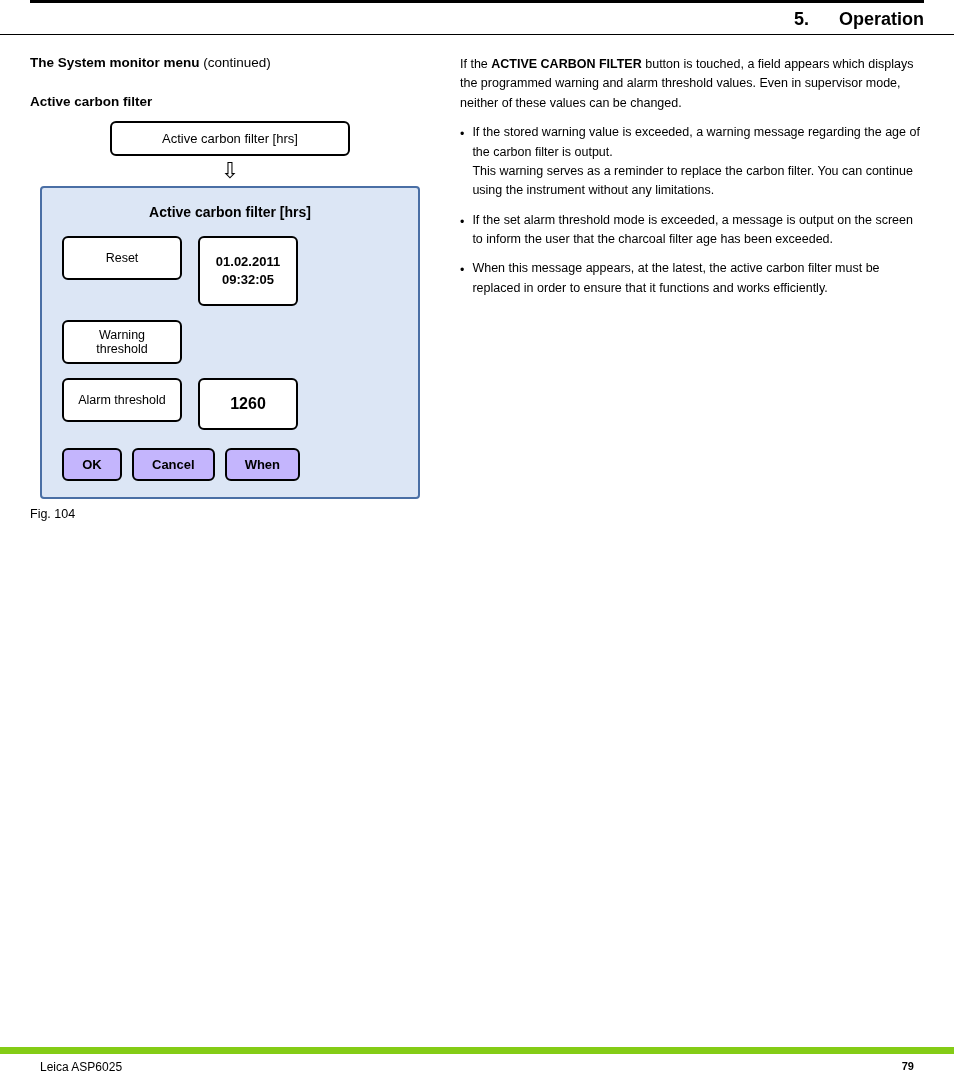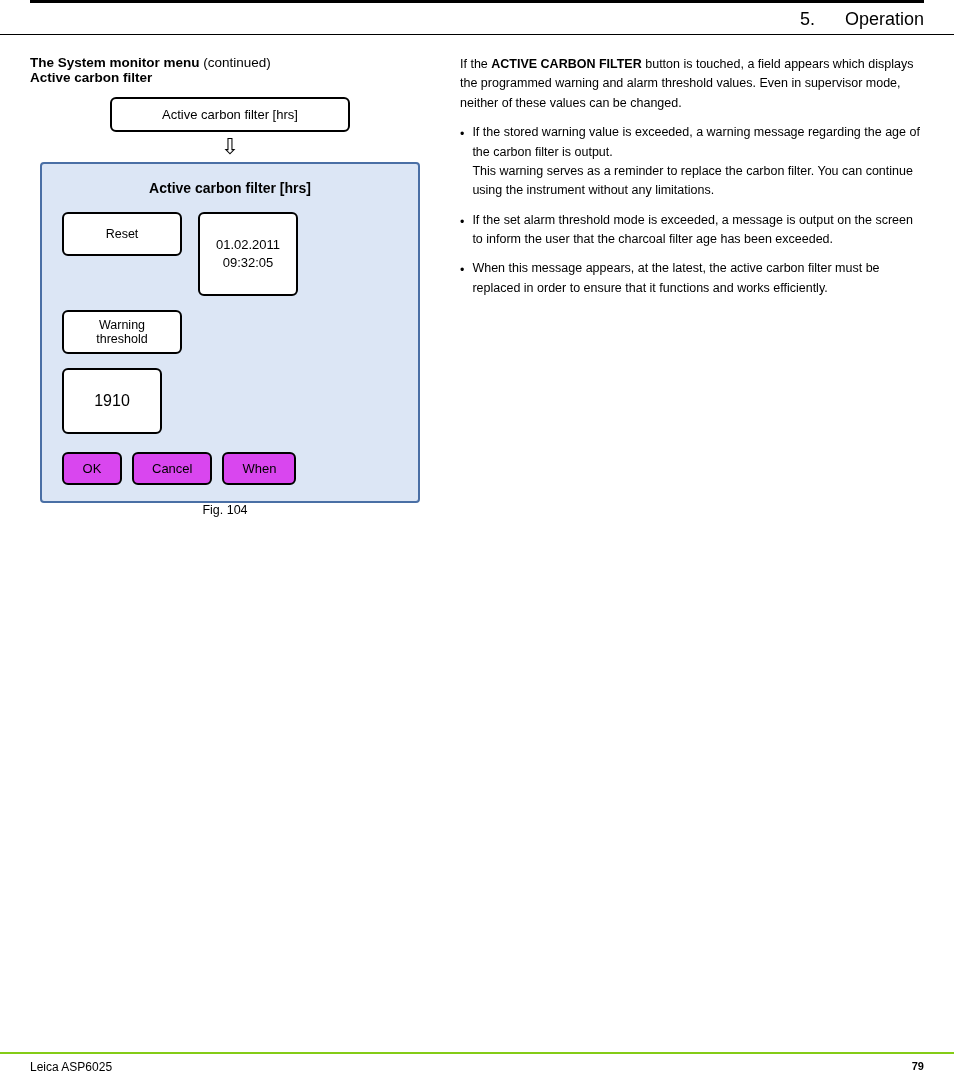--- a/index.html
+++ b/index.html
@@ -23,21 +23,21 @@
     
     .page-header {
       display: flex;
       justify-content: flex-end;
       padding: 6px 30px 4px 30px;
       border-bottom: 1px solid #000;
     }
 
     .page-header-title {
       font-size: 18px;
-      font-weight: normal;
+      font-weight: bold;
     }
 
     
     .content {
       display: flex;
       padding: 20px 30px 20px 30px;
       gap: 30px;
     }
 
     
@@ -49,21 +49,21 @@
     
     .right-col {
       flex: 1;
       font-size: 12.5px;
       line-height: 1.5;
     }
 
     
     .section-title {
       font-size: 13.5px;
-      margin-bottom: 0;
+      margin-bottom: 24px;
     }
 
     .section-title .bold {
       font-weight: bold;
     }
 
     .subsection-title {
       font-weight: bold;
       font-size: 13.5px;
       margin-bottom: 12px;
@@ -132,53 +132,55 @@
       min-height: 44px;
       display: flex;
       align-items: center;
       justify-content: center;
     }
 
     .dialog-value-btn {
       border: 2px solid #000;
       border-radius: 6px;
       background: #fff;
-      padding: 22px 14px;
+      padding: 15px 14px;
       font-size: 16px;
-      font-weight: normal;
+      font-weight: bold;
       text-align: center;
       min-width: 100px;
       min-height: 44px;
       display: flex;
       align-items: center;
       justify-content: center;
     }
 
     .dialog-bottom-buttons {
       display: flex;
       gap: 10px;
       margin-top: 18px;
       justify-content: flex-start;
     }
 
     .dialog-action-btn {
       border: 2px solid #000;
       border-radius: 6px;
-      background: #d946ef;
+      background: #c4b5fd;
       padding: 7px 18px;
       font-size: 13px;
       cursor: pointer;
       min-width: 60px;
       text-align: center;
+      font-weight: bold;
     }
 
     
     .fig-caption {
-      text-align: center;
-      font-size: 12.5px;
+      text-align: left;
+      font-size: 12.5px;
+      margin-top: 8px;
       padding-right: 10px;
     }
 
     
     .right-col p {
       margin-bottom: 10px;
       font-size: 12.5px;
       line-height: 1.55;
     }
 
@@ -202,24 +204,24 @@
       flex-shrink: 0;
       margin-top: 2px;
     }
 
     
     .page-footer {
       position: absolute;
       bottom: 0;
       left: 0;
       right: 0;
-      border-top: 2px solid #84cc16;
+      border-top: 7px solid #84cc16;
       display: flex;
       justify-content: space-between;
-      padding: 6px 30px;
+      padding: 6px 40px;
       font-size: 12px;
     }
 
     .footer-brand { }
     .footer-page { font-weight: bold; font-size: 11px; }
   </style>
 </head>
 <body>
 
 <div class="top-rule"></div>
@@ -266,22 +268,25 @@
           </div>
         </div>
 
         <div class="dialog-row">
           <div class="dialog-label-btn">
             <span style="text-align:center;">Warning<br>threshold</span>
           </div>
         </div>
 
         <div class="dialog-row">
+          <div class="dialog-label-btn">
+            <span>Alarm threshold</span>
+          </div>
           <div class="dialog-value-btn">
-            <span>1910</span>
+            <span>1260</span>
           </div>
         </div>
 
         <div class="dialog-bottom-buttons">
           <button class="dialog-action-btn">OK</button>
           <button class="dialog-action-btn">Cancel</button>
           <button class="dialog-action-btn">When</button>
         </div>
 
       </div>

